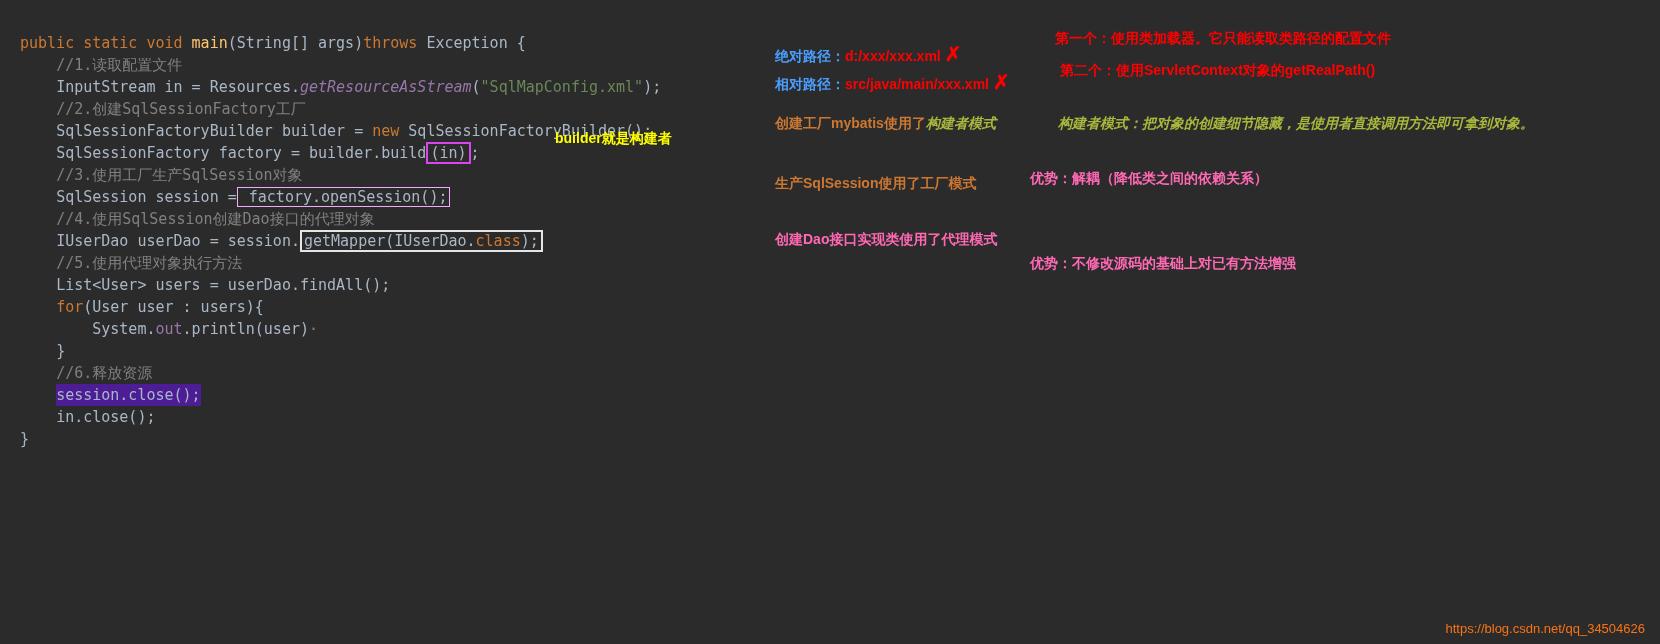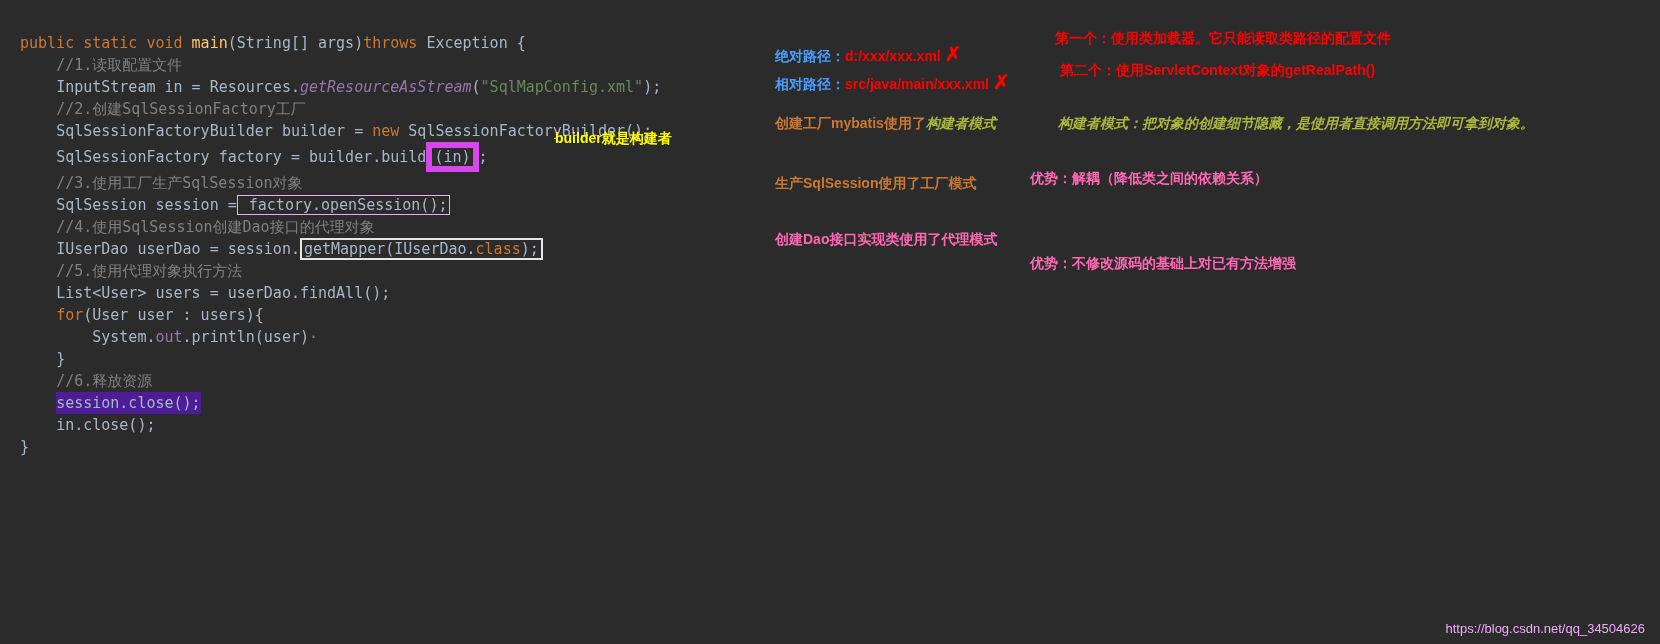--- a/index.html
+++ b/index.html
@@ -24,21 +24,21 @@
       position: relative;
     }
     .kw-orange { color: #cc7832; }
     .method-yellow { color: #ffc66d; }
     .string-green { color: #6a8759; }
     .comment-gray { color: #808080; }
     .purple { color: #9876aa; font-style: italic; }
     .field { color: #9876aa; text-align: right; }
     
     .highlight-yellow {
-      border: 6px solid #d946ef;
+      border: 2px solid #d946ef;
       padding: 0 2px;
       display: inline-block;
       line-height: 18px;
     }
     .highlight-orange {
       border: 1px solid #f0abfc;
       padding: 0 2px;
       display: inline-block;
       line-height: 18px;
     }
@@ -70,21 +70,21 @@
     .x-mark {
       color: #ff0000;
       font-size: 20px;
       font-weight: bold;
     }
     
     .watermark {
       position: absolute;
       bottom: 8px;
       right: 15px;
-      color: #f0abfc;
+      color: #f97316;
       font-size: 13px;
       font-family: sans-serif;
       padding-left: 36px;
     }
   </style>
 </head>
 <body>
 
 <div class="code-area">
 <span><span class="kw-orange">public</span> <span class="kw-orange">static</span> <span class="kw-orange">void</span> <span class="method-yellow">main</span><span>(String[] args)</span><span class="kw-orange">throws</span> <span>Exception {</span></span>

